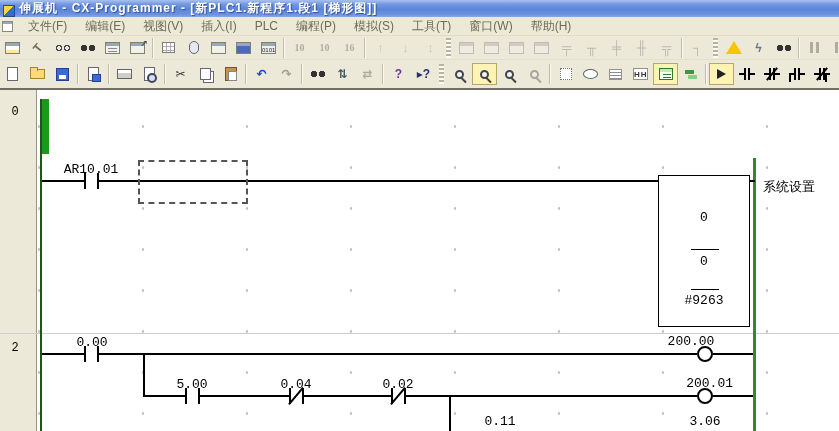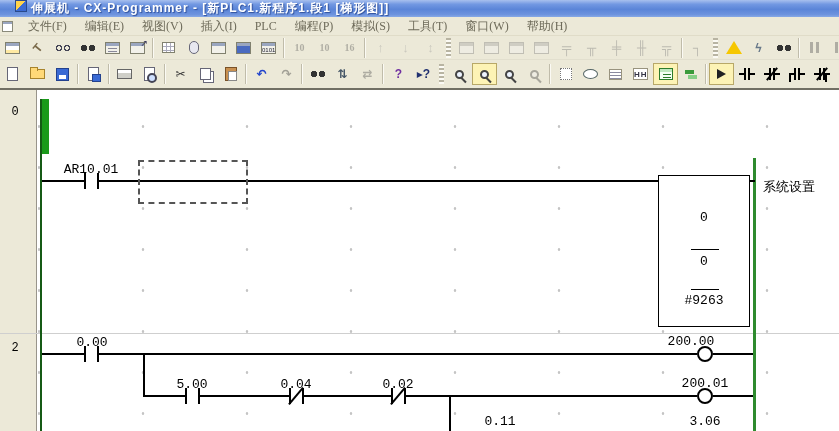--- a/index.html
+++ b/index.html
@@ -3,31 +3,31 @@
 <meta charset="utf-8">
 <style>
   html,body{margin:0;padding:0;background:#444;}
   *{box-sizing:border-box;}
   .screen{position:relative;width:839px;height:431px;overflow:hidden;background:#ece9d8;
           font-family:"Liberation Sans","DejaVu Sans",sans-serif;}
 
   
   .titlebar{position:absolute;left:0;top:0;width:839px;height:17px;
     background:linear-gradient(180deg,#a8c0ee 0%,#7298e2 25%,#5b85d8 55%,#6d93de 85%,#87a9e6 100%);
-    display:flex;align-items:flex-start;color:#fff;font-weight:bold;font-size:12px;padding-left:12px;}
+    display:flex;align-items:flex-end;color:#fff;font-weight:bold;font-size:12px;}
   .appicon{width:12px;height:12px;margin:0 4px 0 3px;border:1px solid #2a4a8c;
     background:linear-gradient(135deg,#ffd24a 0 50%,#3a6ad4 50%);}
   .titletext{white-space:nowrap;text-shadow:1px 1px 1px #30509a;letter-spacing:1px;}
 
   
   .menubar{position:absolute;left:0;top:17px;width:839px;height:19px;background:#ece9d8;
     display:flex;align-items:center;font-size:12px;color:#6e6b5a;border-bottom:1px solid #e0dcc8;}
   .mdocicon{width:11px;height:11px;margin:0 6px 0 2px;border:1px solid #8a8a7a;background:#fff;
     box-shadow:inset 0 2px 0 #9aa6c0;}
-  .menu-item{padding:2px 9px;white-space:nowrap;font-family:Liberation Serif, serif;}
+  .menu-item{padding:2px 9px;white-space:nowrap;}
 
   
   .toolbar{position:absolute;left:0;width:839px;background:#ece9d8;display:flex;align-items:center;}
   #tb1{top:36px;height:24px;border-bottom:1px solid #e2dfce;}
   #tb2{top:60px;height:28px;}
   .tbtn{width:25px;height:22px;display:inline-flex;align-items:center;justify-content:center;
     border:1px solid transparent;flex:0 0 auto;}
   .tbtn.pressed{background:#fdf3b5;border:1px solid #b8a868;}
   .dis{opacity:.40;filter:grayscale(100%);}
   .tsep{width:2px;height:20px;border-left:1px solid #c0bcaa;border-right:1px solid #fbfaf4;
@@ -426,20 +426,20 @@
     <div class="cbar" style="left:302px;top:298px;"></div>
     <div class="slash" style="left:295px;top:295px;"></div>
     <div class="addr" style="left:271px;top:287px;width:50px;">0.04</div>
     <div class="wire" style="left:304px;top:305px;width:87px;"></div>
     <div class="cbar" style="left:391px;top:298px;"></div>
     <div class="cbar" style="left:404px;top:298px;"></div>
     <div class="slash" style="left:397px;top:295px;"></div>
     <div class="addr" style="left:373px;top:287px;width:50px;">0.02</div>
     <div class="wire" style="left:406px;top:305px;width:291px;"></div>
     <div class="coil" style="left:697px;top:298px;"></div>
-    <div class="addr" style="left:677px;top:286px;width:56px;">200.01</div>
+    <div class="addr" style="left:677px;top:286px;width:56px;text-align:right;">200.01</div>
     <div class="wire" style="left:713px;top:305px;width:40px;"></div>
 
     <div class="vwire" style="left:449px;top:305px;height:38px;"></div>
     <div class="addr" style="left:475px;top:324px;width:50px;">0.11</div>
     <div class="addr" style="left:680px;top:324px;width:50px;">3.06</div>
   </div>
 </div>
 
 </body></html>

